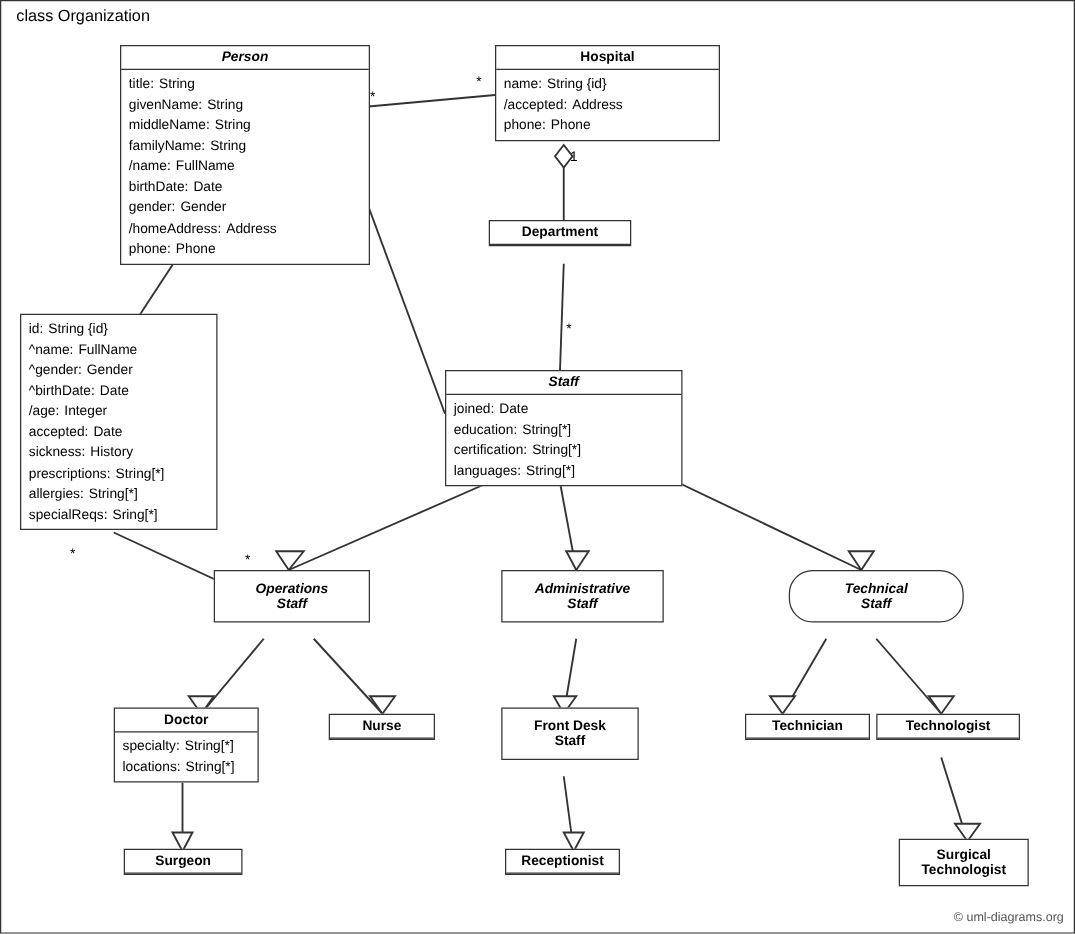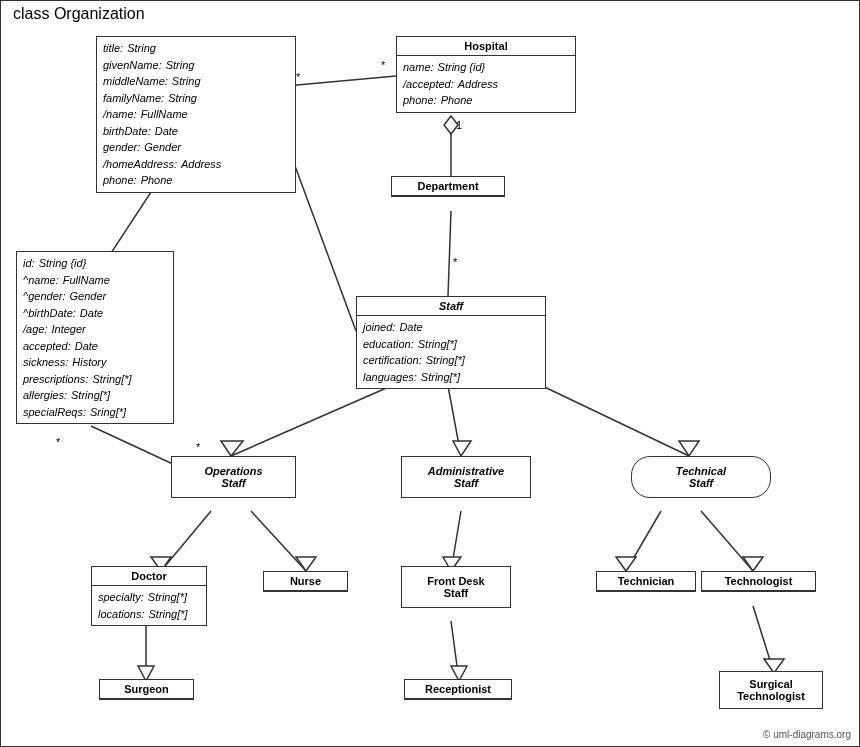--- a/index.html
+++ b/index.html
@@ -16,21 +16,21 @@
       position: relative;
       width: 860px;
       height: 747px;
       border: 1.5px solid #333;
       background: #fff;
     }
     .class-label {
       position: absolute;
       top: 4px;
       left: 8px;
-      font-size: 16px;
+      font-size: 13px;
       background: #fff;
       padding: 0 4px;
       text-align: right;
     }
     .uml-box {
       position: absolute;
       border: 1.5px solid #333;
       background: #fff;
     }
     .uml-box .title {
@@ -38,21 +38,20 @@
       text-align: center;
       padding: 3px 6px;
       font-weight: bold;
     }
     .uml-box .title.italic {
       font-style: italic;
     }
     .uml-box .attrs {
       padding: 3px 6px;
       line-height: 1.5;
-      font-style: italic;
     }
     .attr-row {
       display: flex;
       gap: 4px;
     }
     .attr-name { white-space: nowrap; }
     .attr-type { white-space: nowrap; }
     svg.arrows {
       position: absolute;
       top: 0;
@@ -133,20 +132,21 @@
     <text x="452" y="265" font-size="11" font-family="Arial">*</text>
 
     <text x="455" y="192" font-size="11" font-family="Arial">1</text>
 
     <text x="55" y="445" font-size="11" font-family="Arial">*</text>
 
     <text x="195" y="450" font-size="11" font-family="Arial">*</text>
   </svg>
 
   <div class="uml-box" style="left:95px;top:35px;width:200px;">
+    <div class="title italic"><em>Person</em></div>
     <div class="attrs">
       <div class="attr-row">
           <span class="attr-name">title:</span>
           <span class="attr-type">String</span>
         </div>
       <div class="attr-row">
           <span class="attr-name">givenName:</span>
           <span class="attr-type">String</span>
         </div>
       <div class="attr-row">
@@ -308,21 +308,21 @@
   </div>
 
   <div class="uml-box" style="left:700px;top:570px;width:115px;">
     <div class="title">Technologist</div>
   </div>
 
   <div class="uml-box" style="left:98px;top:678px;width:95px;">
     <div class="title">Surgeon</div>
   </div>
 
-  <div class="uml-box" style="left:403px;top:678px;width:108px;">
+  <div class="uml-box" style="left:403px;top:678px;width:92px;">
     <div class="title">Receptionist</div>
   </div>
 
   <div class="uml-box" style="left:718px;top:670px;width:104px;">
     <div class="title" style="border-bottom:none;padding:6px 4px;text-align:center;">Surgical<br>Technologist</div>
   </div>
 
   <div class="copyright">© uml-diagrams.org</div>
 </div>
 

